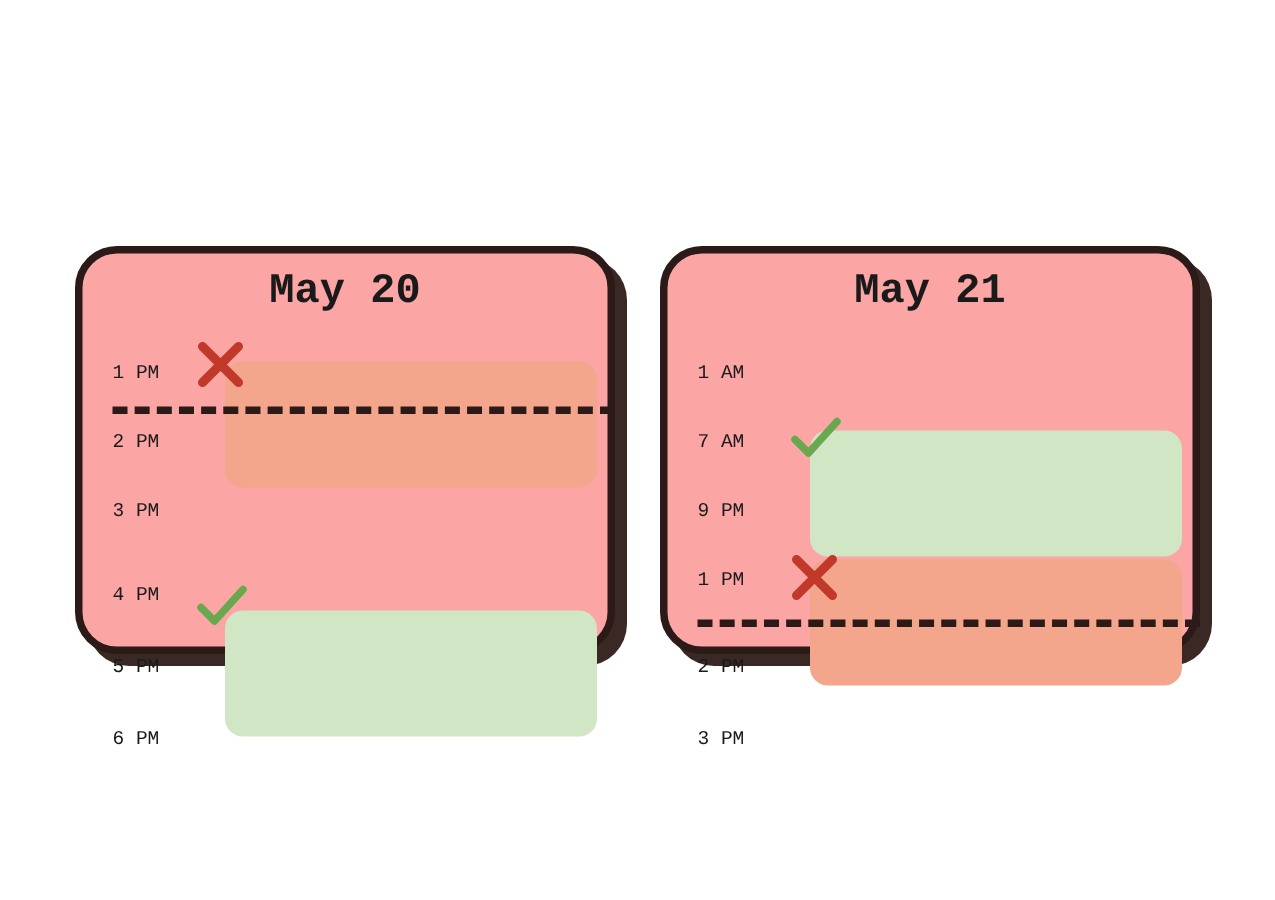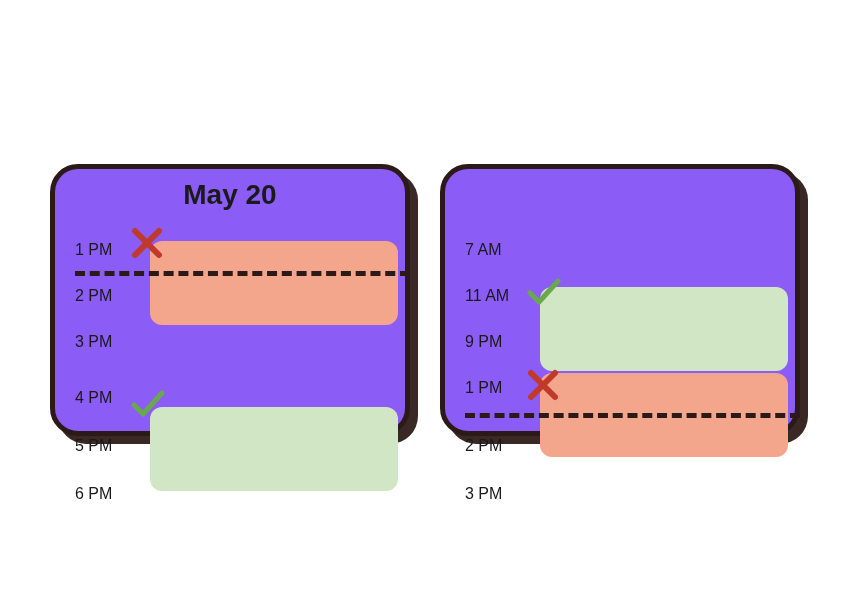--- a/index.html
+++ b/index.html
@@ -14,39 +14,40 @@
       font-family: Arial, Helvetica, sans-serif;
       display: flex;
       align-items: center;
       justify-content: center;
       gap: 30px;
     }
     .card {
       position: relative;
       width: 360px;
       height: 272px;
-      background: #8b5cf6;
+      background: #fca5a5;
       border: 5px solid #2b1a17;
       border-radius: 28px;
       box-shadow: 8px 8px 0 0 #3a2824;
+      font-family: Liberation Mono, monospace;
     }
     .card-title {
       position: absolute;
       top: 10px;
       left: 0;
       width: 100%;
       text-align: center;
       font-size: 28px;
       font-weight: 700;
       color: #1a1a1a;
     }
     .time-label {
       position: absolute;
       left: 20px;
-      font-size: 16px;
+      font-size: 13px;
       color: #1a1a1a;
     }
     .block {
       position: absolute;
       left: 95px;
       width: 248px;
       height: 84px;
       border-radius: 12px;
     }
     .block-red {
@@ -94,29 +95,30 @@
   </span>
 
   <span class="icon" style="top:216px; left:74px;">
     <svg viewBox="0 0 36 36" width="36" height="36">
       <path d="M5 20 L14 29 L33 8" stroke="#6aa84f" stroke-width="5" stroke-linecap="round" stroke-linejoin="round" fill="none"></path>
     </svg>
   </span>
 </div>
 
 <div class="card">
+  <div class="card-title">May 21</div>
 
   <div class="block block-green" style="top:118px;"></div>
 
   <div class="block block-red" style="top:204px;"></div>
 
   <div class="dashed-line" style="top:244px;"></div>
 
-  <div class="time-label" style="top:72px;">7 AM</div>
-  <div class="time-label" style="top:118px;">11 AM</div>
+  <div class="time-label" style="top:72px;">1 AM</div>
+  <div class="time-label" style="top:118px;">7 AM</div>
   <div class="time-label" style="top:164px;">9 PM</div>
   <div class="time-label" style="top:210px;">1 PM</div>
   <div class="time-label" style="top:268px;">2 PM</div>
   <div class="time-label" style="top:316px;">3 PM</div>
 
   <span class="icon" style="top:104px; left:80px;">
     <svg viewBox="0 0 36 36" width="36" height="36">
       <path d="M5 20 L14 29 L33 8" stroke="#6aa84f" stroke-width="5" stroke-linecap="round" stroke-linejoin="round" fill="none"></path>
     </svg>
   </span>

